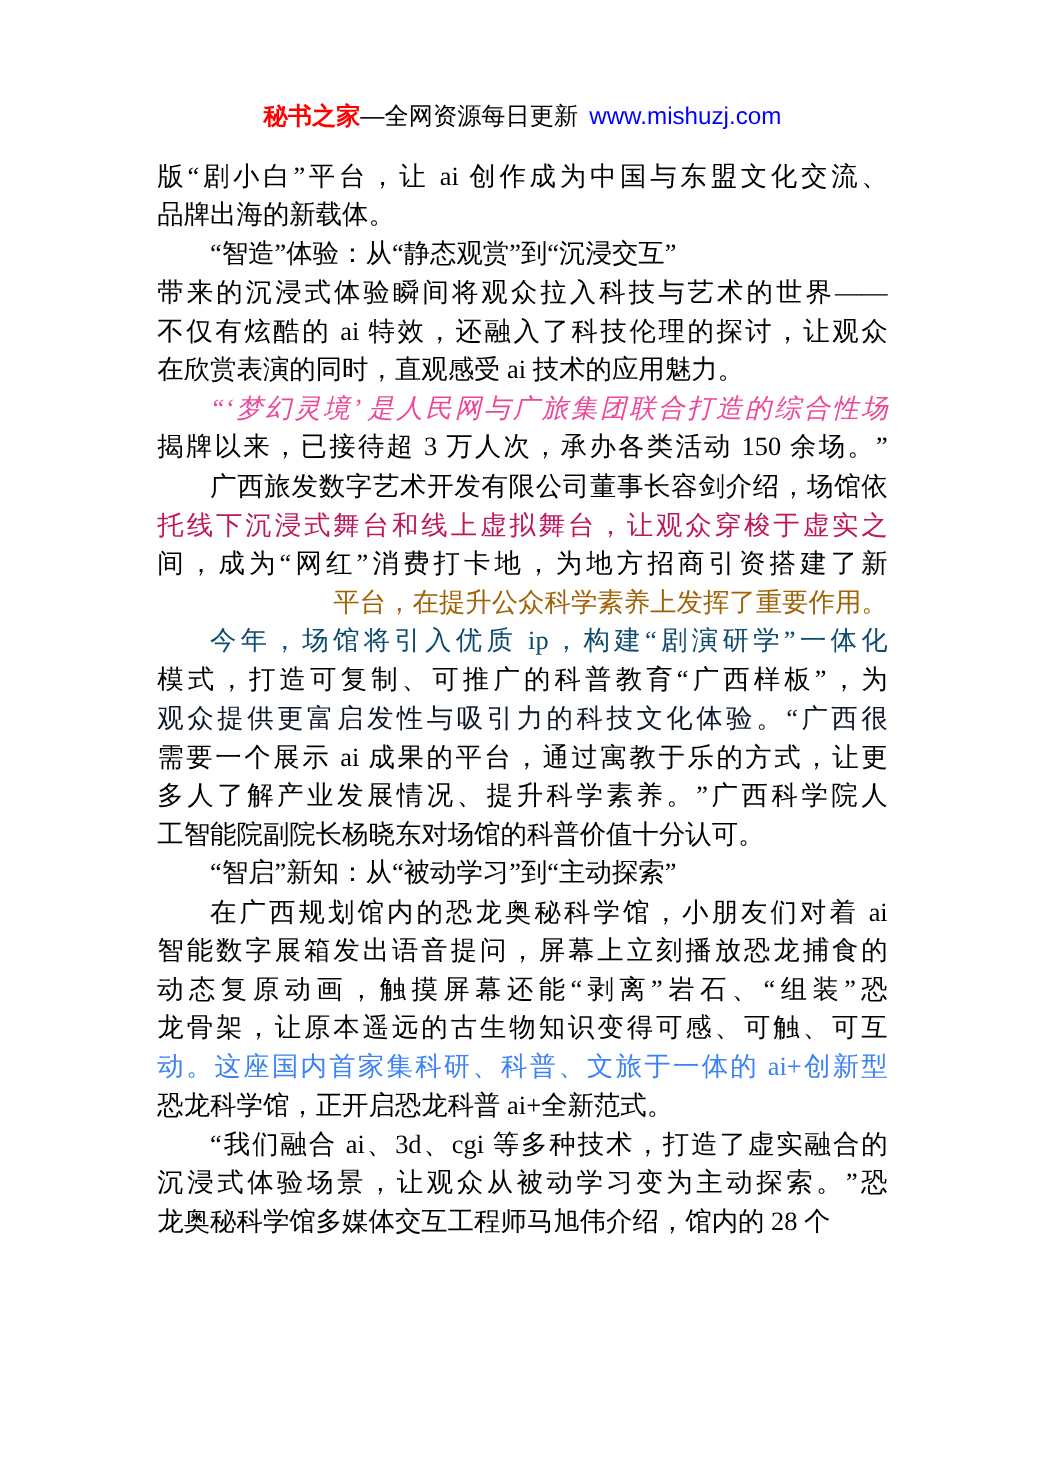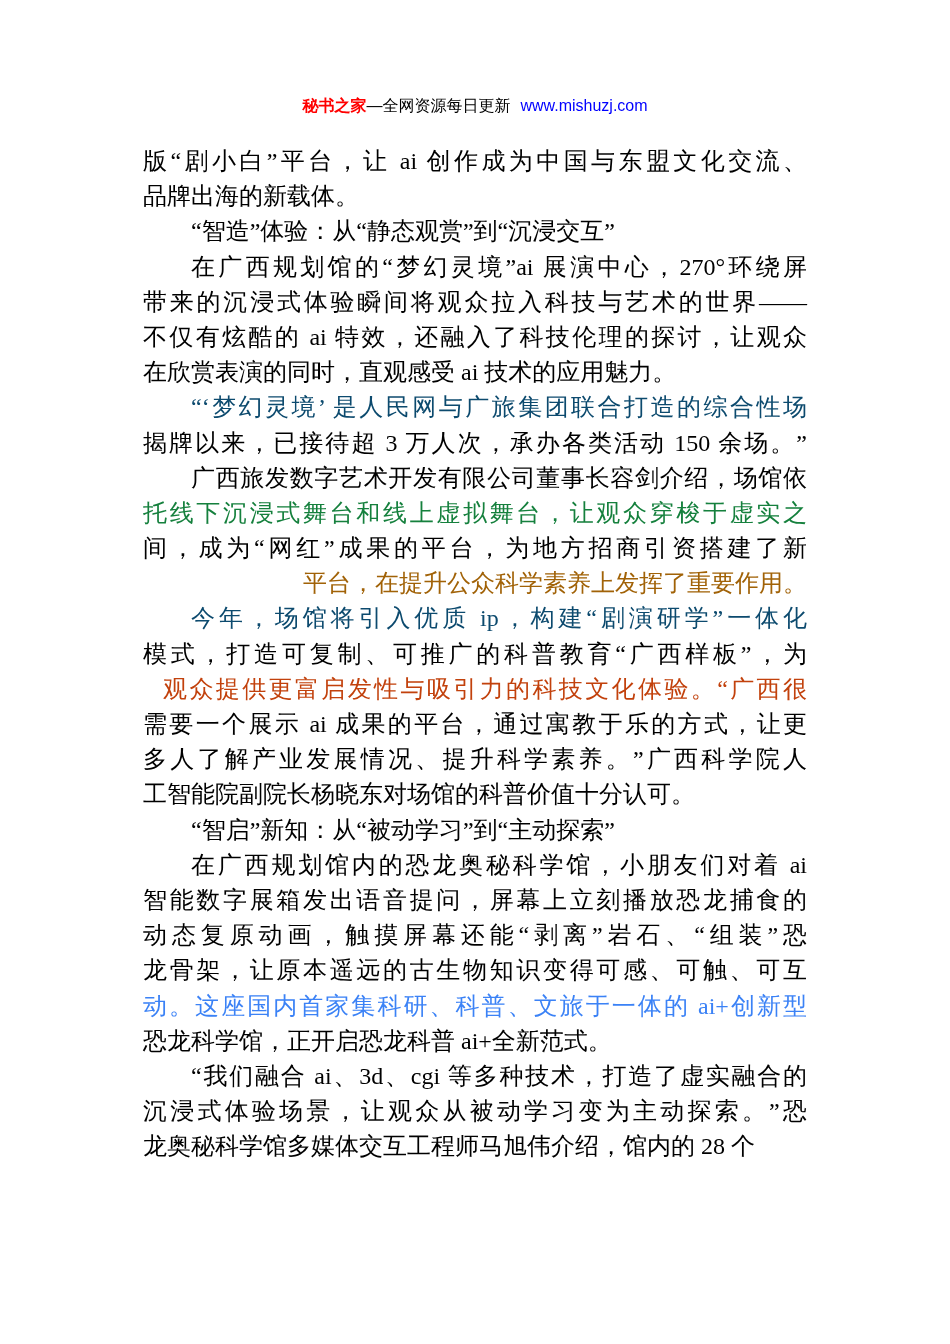--- a/index.html
+++ b/index.html
@@ -10,21 +10,21 @@
     background: #ffffff;
     font-family: "Liberation Serif", "DejaVu Serif", serif;
     overflow: hidden;
   }
   .header {
     position: absolute;
     top: 90px;
     left: 0;
     width: 950px;
     text-align: center;
-    font-size: 16px;
+    font-size: 22px;
     line-height: 32px;
     white-space: nowrap;
   }
   .brand {
     font-weight: bold;
     font-family: "Liberation Sans", "DejaVu Sans", sans-serif;
   }
   .dash, .tagline {
     color: #000000;
     font-family: "Liberation Sans", "DejaVu Sans", sans-serif;
@@ -58,33 +58,32 @@
 <body>
 
 <div class="page">
   <div class="header">
     <span class="brand" style="color: rgb(255, 0, 0);">秘书之家</span><span class="dash">—</span><span class="tagline" style="color: rgb(0, 0, 0);">全网资源每日更新</span><a class="url" style="color: rgb(0, 0, 255);">www.mishuzj.com</a>
   </div>
   <div class="doc" id="doc">
       <div class="line fill" style="color: rgb(0, 0, 0);">版“剧小白”平台，让 ai 创作成为中国与东盟文化交流、</div>
       <div class="line" style="color: rgb(0, 0, 0);">品牌出海的新载体。</div>
       <div class="line indent" style="color: rgb(0, 0, 0);">“智造”体验：从“静态观赏”到“沉浸交互”</div>
-      <div class="line indent fill" style="color: rgb(0, 0, 0);">在广西规划馆的“梦幻灵境”ai 展演中心，270°环绕屏</div>
       <div class="line fill" style="color: rgb(0, 0, 0);">带来的沉浸式体验瞬间将观众拉入科技与艺术的世界——</div>
       <div class="line fill" style="color: rgb(0, 0, 0);">不仅有炫酷的 ai 特效，还融入了科技伦理的探讨，让观众</div>
       <div class="line" style="color: rgb(0, 0, 0);">在欣赏表演的同时，直观感受 ai 技术的应用魅力。</div>
-      <div class="line indent fill" style="color: #0c4a6e;">“‘梦幻灵境’ 是人民网与广旅集团联合打造的综合性场</div>
+      <div class="line indent fill" style="color: #ec4899; font-style: italic;">“‘梦幻灵境’ 是人民网与广旅集团联合打造的综合性场</div>
       <div class="line fill" style="color: rgb(0, 0, 0);">揭牌以来，已接待超 3 万人次，承办各类活动 150 余场。”</div>
       <div class="line fill" style="color: rgb(0, 0, 0); margin-left: 48px;">广西旅发数字艺术开发有限公司董事长容剑介绍，场馆依</div>
-      <div class="line fill" style="color: #15803d;">托线下沉浸式舞台和线上虚拟舞台，让观众穿梭于虚实之</div>
-      <div class="line fill" style="color: rgb(0, 0, 0);">间，成为“网红”成果的平台，为地方招商引资搭建了新</div>
+      <div class="line fill" style="color: #be185d;">托线下沉浸式舞台和线上虚拟舞台，让观众穿梭于虚实之</div>
+      <div class="line fill" style="color: rgb(0, 0, 0);">间，成为“网红”消费打卡地，为地方招商引资搭建了新</div>
       <div class="line" style="color: #a16207; text-align: right;">平台，在提升公众科学素养上发挥了重要作用。</div>
       <div class="line indent fill" style="color: #0c4a6e;">今年，场馆将引入优质 ip，构建“剧演研学”一体化</div>
       <div class="line fill" style="color: rgb(0, 0, 0);">模式，打造可复制、可推广的科普教育“广西样板”，为</div>
-      <div class="line fill" style="color: #c2410c; margin-left: 20px;">观众提供更富启发性与吸引力的科技文化体验。“广西很</div>
+      <div class="line fill" style="color: #0f172a;">观众提供更富启发性与吸引力的科技文化体验。“广西很</div>
       <div class="line fill" style="color: rgb(0, 0, 0);">需要一个展示 ai 成果的平台，通过寓教于乐的方式，让更</div>
       <div class="line fill" style="color: rgb(0, 0, 0);">多人了解产业发展情况、提升科学素养。”广西科学院人</div>
       <div class="line" style="color: rgb(0, 0, 0);">工智能院副院长杨晓东对场馆的科普价值十分认可。</div>
       <div class="line indent" style="color: rgb(0, 0, 0);">“智启”新知：从“被动学习”到“主动探索”</div>
       <div class="line indent fill" style="color: rgb(0, 0, 0);">在广西规划馆内的恐龙奥秘科学馆，小朋友们对着 ai</div>
       <div class="line fill" style="color: rgb(0, 0, 0);">智能数字展箱发出语音提问，屏幕上立刻播放恐龙捕食的</div>
       <div class="line fill" style="color: rgb(0, 0, 0);">动态复原动画，触摸屏幕还能“剥离”岩石、“组装”恐</div>
       <div class="line fill" style="color: rgb(0, 0, 0);">龙骨架，让原本遥远的古生物知识变得可感、可触、可互</div>
       <div class="line fill" style="color: #3b82f6;">动。这座国内首家集科研、科普、文旅于一体的 ai+创新型</div>
       <div class="line" style="color: rgb(0, 0, 0);">恐龙科学馆，正开启恐龙科普 ai+全新范式。</div>

